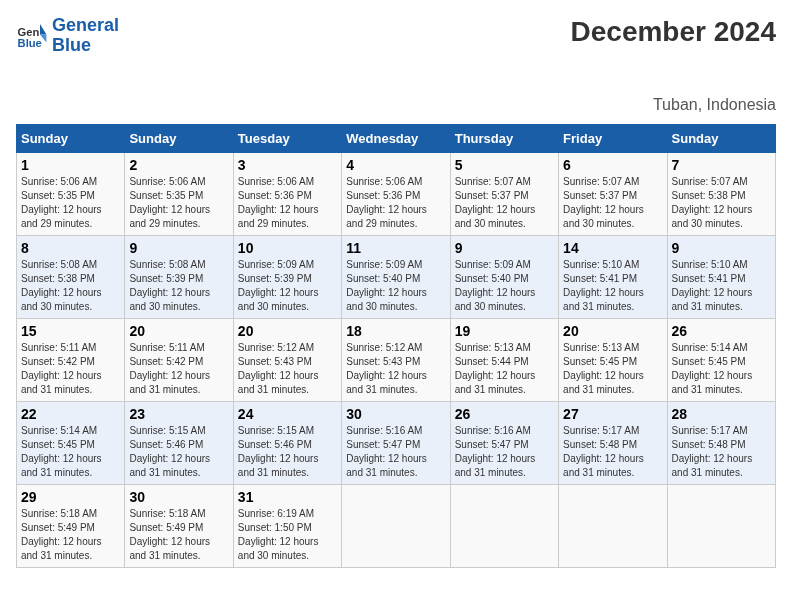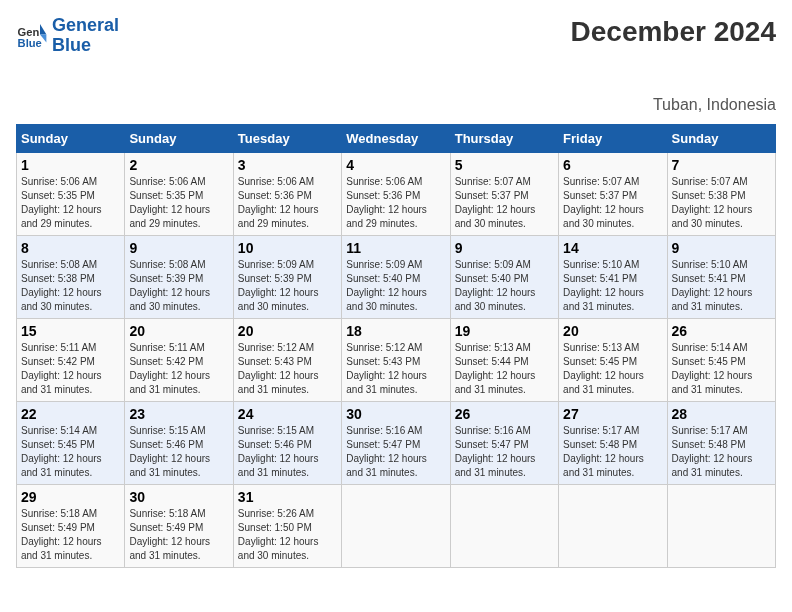--- a/index.html
+++ b/index.html
@@ -372,21 +372,21 @@
         <span class="day-number">30</span>
         <div class="day-info">
           <span>Sunrise: </span><span>5:18 AM</span><br>
           <span>Sunset: </span><span>5:49 PM</span><br>
           <span>Daylight: </span><span>12 hours and 31 minutes.</span>
         </div>
       </td>
         <td>
         <span class="day-number">31</span>
         <div class="day-info">
-          <span>Sunrise: </span><span>5:26 AM</span><br>
+          <span>Sunrise: </span><span>6:19 AM</span><br>
           <span>Sunset: </span><span>1:50 PM</span><br>
           <span>Daylight: </span><span>12 hours and 30 minutes.</span>
         </div>
       </td>
         <td class="empty-cell"></td>
         <td class="empty-cell"></td>
         <td class="empty-cell"></td>
         <td class="empty-cell"></td>
       </tr>
     </tbody>

